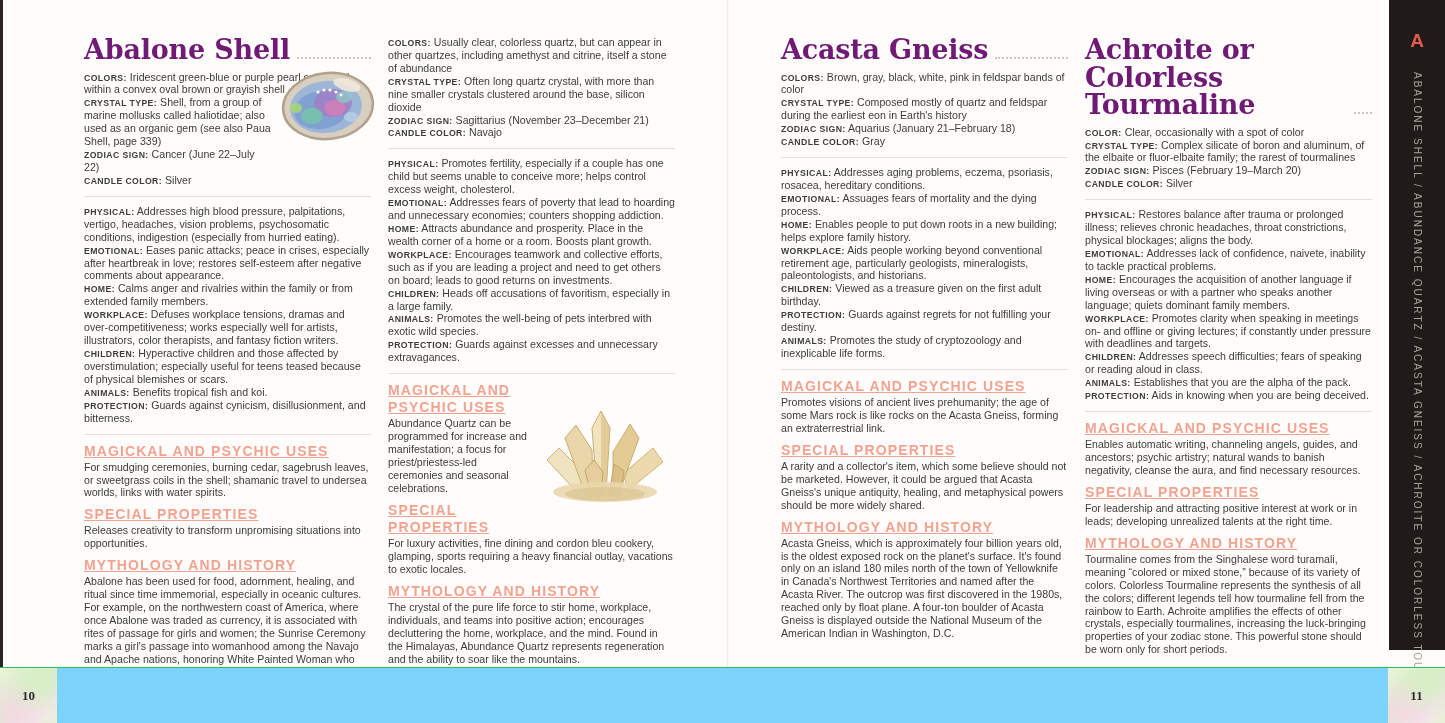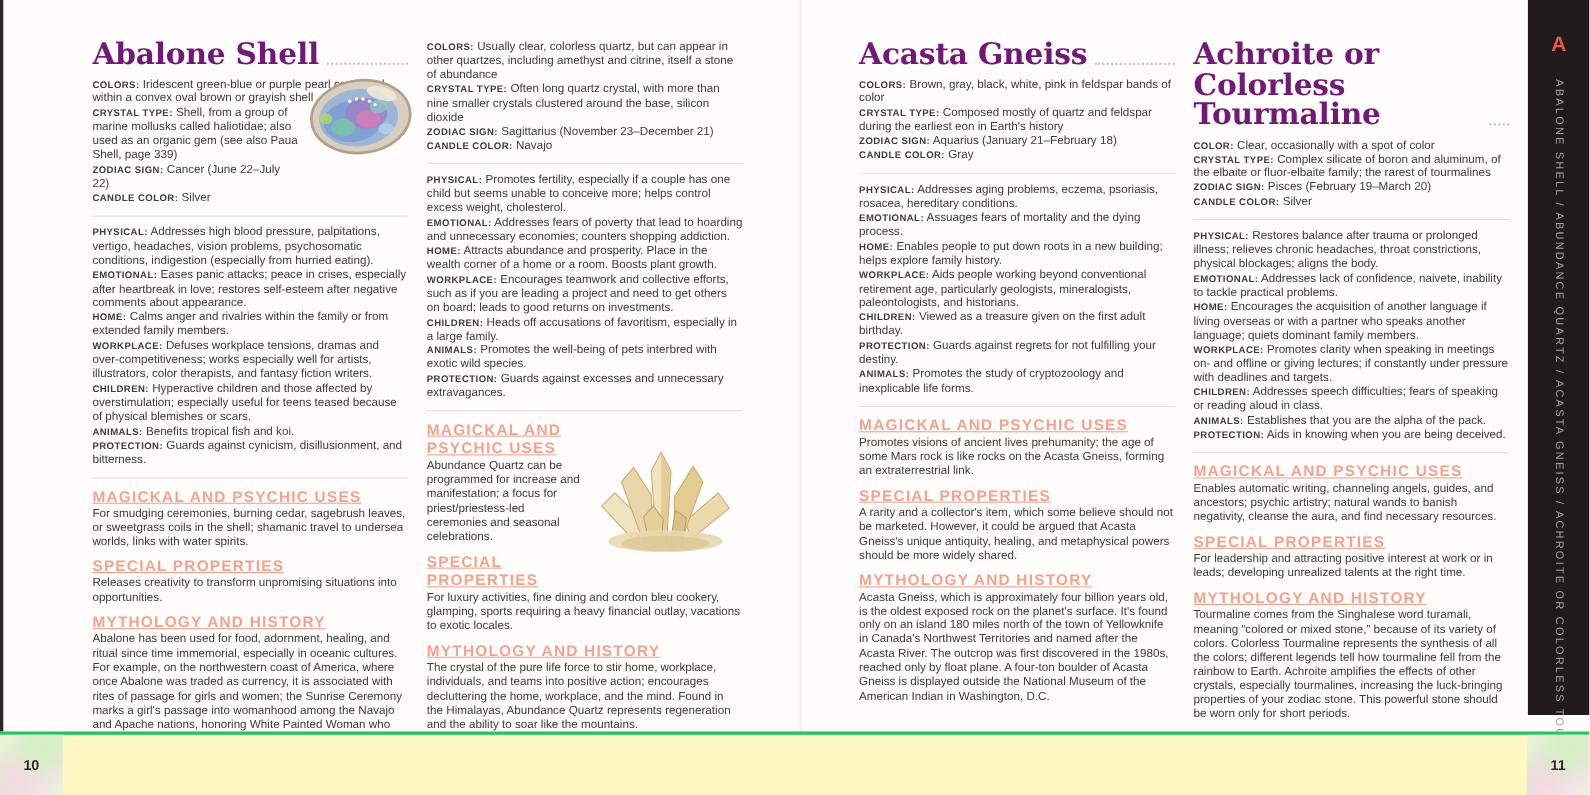--- a/index.html
+++ b/index.html
@@ -56,21 +56,21 @@
   }
   .sidebar-letter{margin-top:30px;font-weight:bold;font-size:19px;color:#e25a4d;}
   .sidebar-index{
     margin-top:20px;writing-mode:vertical-rl;
     font-size:10px;letter-spacing:2px;color:#a9a29b;white-space:nowrap;
   }
 
   
   .footer{
     position:absolute;left:0;right:0;bottom:0;height:55px;
-    background:#fef9c3;border-top:3px solid #22c55e;
+    background:#7dd3fc;border-top:1px solid #22c55e;font-family:Liberation Serif, serif;
   }
   .corner{
     position:absolute;bottom:0;width:57px;height:55px;
     display:flex;align-items:center;justify-content:center;
     background:
       radial-gradient(circle at 20% 80%, rgba(246,215,228,0.9), rgba(246,215,228,0) 55%),
       radial-gradient(circle at 75% 25%, rgba(214,238,196,0.95), rgba(214,238,196,0) 60%),
       linear-gradient(135deg,#eaf3d8,#d9edcb 45%,#f4e4ec 75%,#e9f2d6);
   }
   .corner.left{left:0;}

